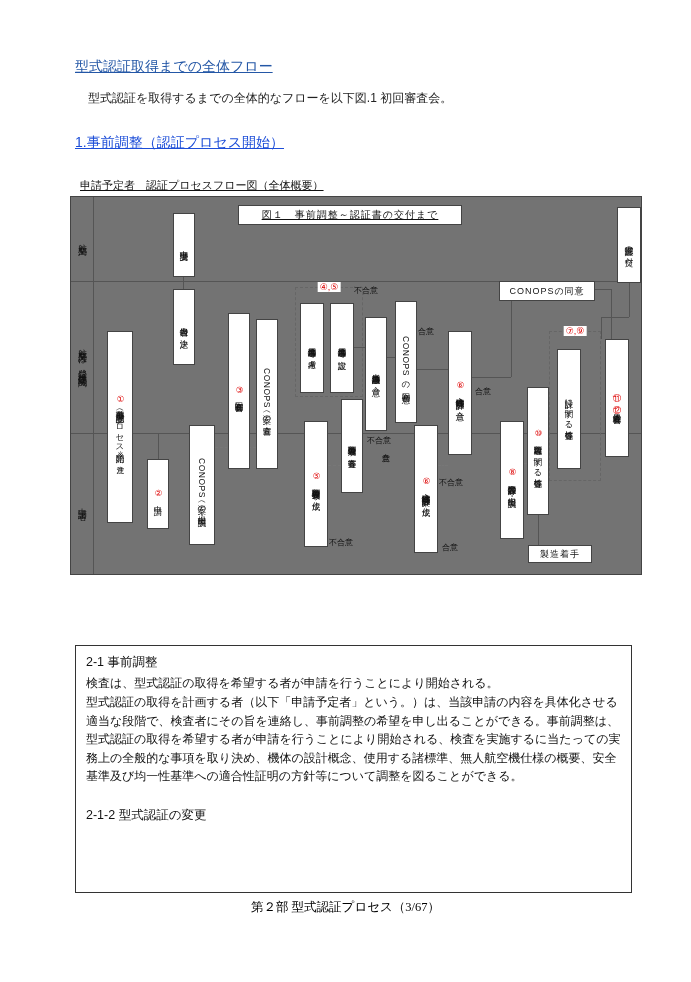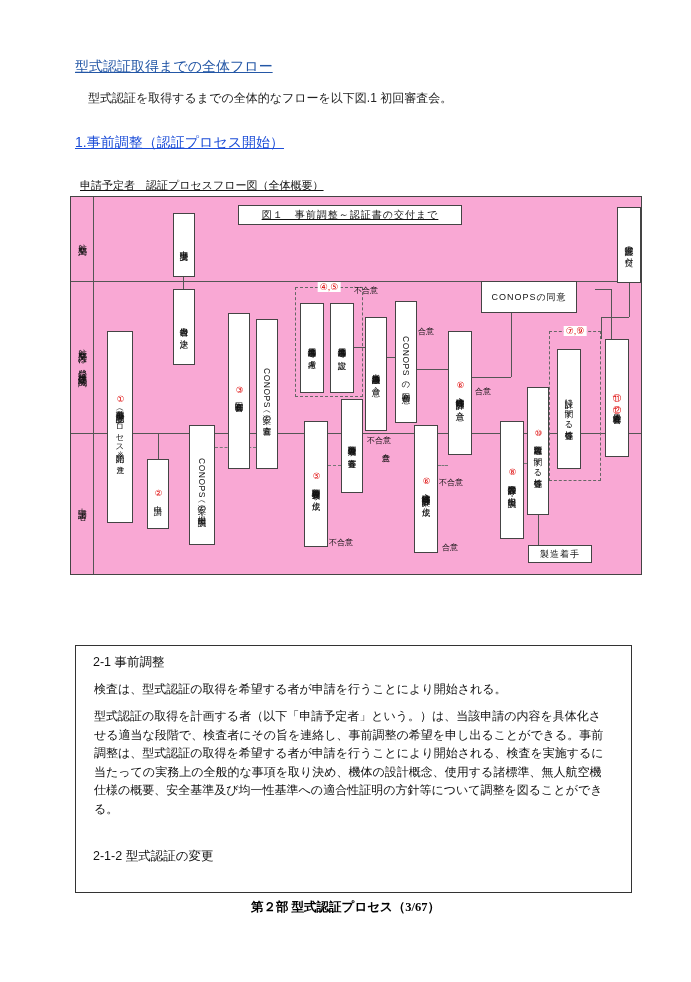--- a/index.html
+++ b/index.html
@@ -4,43 +4,43 @@
 <style>
   html,body{margin:0;padding:0;background:#fff;}
   body{width:691px;height:982px;position:relative;font-family:"Liberation Sans","DejaVu Sans",sans-serif;color:#111;}
   .page{position:absolute;inset:0;background:#fff;}
 
   .doc-title{position:absolute;left:75px;top:58px;font-size:14px;color:#2457a6;text-decoration:underline;}
   .intro{position:absolute;left:88px;top:90px;font-size:12px;color:#222;}
   .sec-head{position:absolute;left:75px;top:126px;font-size:14px;color:#1d4ed8;text-decoration:underline;margin-top:8px;}
   .diag-caption{position:absolute;left:80px;top:178px;font-size:11px;color:#111;text-decoration:underline;}
 
-  .diagram{position:absolute;left:70px;top:196px;width:570px;height:377px;border:1px solid #444;background:#f9a8d4;}
+  .diagram{position:absolute;left:70px;top:196px;width:570px;height:377px;border:1px solid #444;background:#737373;}
   .lane-col{position:absolute;left:22px;top:0;bottom:0;width:0;border-left:1px solid #555;}
   .lane-div{position:absolute;left:0;right:0;height:0;border-top:1px solid #555;}
   .lane-label{position:absolute;left:0;width:22px;writing-mode:vertical-rl;text-orientation:upright;display:flex;align-items:center;justify-content:center;font-size:9px;letter-spacing:2px;color:#111;}
   .fig-title{position:absolute;left:167px;top:8px;width:222px;height:18px;border:1px solid #444;display:flex;align-items:center;justify-content:center;font-size:10px;letter-spacing:1px;text-decoration:underline;background:#fff;}
 
   .vnode{position:absolute;box-sizing:border-box;border:1px solid #444;background:#fff;writing-mode:vertical-rl;text-orientation:mixed;font-size:8.5px;line-height:1.05;letter-spacing:0.5px;display:flex;align-items:center;justify-content:center;text-align:center;padding:2px 0;color:#111;z-index:3;}
   .vnode .num{color:#dd0000;}
   .vnode .note{font-size:7.5px;}
   .hnode{position:absolute;box-sizing:border-box;border:1px solid #444;background:#fff;display:flex;align-items:center;justify-content:center;font-size:9px;letter-spacing:1px;color:#111;z-index:3;}
   .gbox{position:absolute;box-sizing:border-box;border:1px dashed #666;z-index:1;}
   .gnum{position:absolute;top:-6px;left:50%;transform:translateX(-50%);background:#fff;color:#dd0000;font-size:9px;padding:0 2px;white-space:nowrap;}
   .slabel{position:absolute;font-size:8px;white-space:nowrap;color:#111;z-index:4;}
   .svlabel{position:absolute;font-size:8px;writing-mode:vertical-rl;text-orientation:upright;color:#111;z-index:4;}
   .lnv{position:absolute;width:0;border-left:1px solid #555;z-index:2;}
   .lnh{position:absolute;height:0;border-top:1px solid #555;z-index:2;}
   .lnhd{position:absolute;height:0;border-top:1px dashed #777;z-index:2;}
 
   .body-box{position:absolute;left:75px;top:645px;width:557px;min-height:248px;box-sizing:border-box;border:1px solid #333;padding:5px 10px 8px;font-size:12px;line-height:1.55;color:#111;}
-  .body-box .bh{font-size:12.5px;margin:2px 7px;}
-  .body-box p{margin:8px;}
+  .body-box .bh{font-size:12.5px;margin:2px 0;}
+  .body-box p{margin:0;}
   .spacer{height:18px;}
-  .footer{position:absolute;left:0;right:0;top:899px;text-align:center;font-family:"Liberation Serif","DejaVu Serif",serif;font-weight:bold;font-size:12.5px;color:#000;}
+  .footer{position:absolute;left:0;right:0;top:899px;text-align:center;font-family:"Liberation Serif","DejaVu Serif",serif;font-weight:normal;font-size:12.5px;color:#000;}
 </style>
 </head>
 <body>
 
 <div class="page">
 
   <div class="doc-title">型式認証取得までの全体フロー</div>
   <div class="intro">型式認証を取得するまでの全体的なフローを以下図.1 初回審査会。</div>
   <div class="sec-head">1.事前調整（認証プロセス開始）</div>
   <div class="diag-caption">申請予定者　認証プロセスフロー図（全体概要）</div>
@@ -83,21 +83,21 @@
     <div class="vnode" style="left:102px;top:16px;width:22px;height:64px">
       <span>申請受理</span>
     </div>
     <div class="vnode" style="left:546px;top:10px;width:24px;height:76px">
       <span>認証書の交付</span>
     </div>
 
     <div class="vnode" style="left:102px;top:92px;width:22px;height:76px">
       <span>担当者の決定</span>
     </div>
-    <div class="hnode" style="left:410px;top:84px;width:96px;height:32px">
+    <div class="hnode" style="left:428px;top:84px;width:96px;height:20px">
       <span>CONOPSの同意</span>
     </div>
     <div class="vnode" style="left:157px;top:116px;width:22px;height:156px">
       <span class="num">③</span>
       <span>初回審査会</span>
     </div>
     <div class="vnode" style="left:185px;top:122px;width:22px;height:150px">
       <span>CONOPS（案）の審査</span>
     </div>
     <div class="vnode" style="left:229px;top:106px;width:24px;height:90px">

